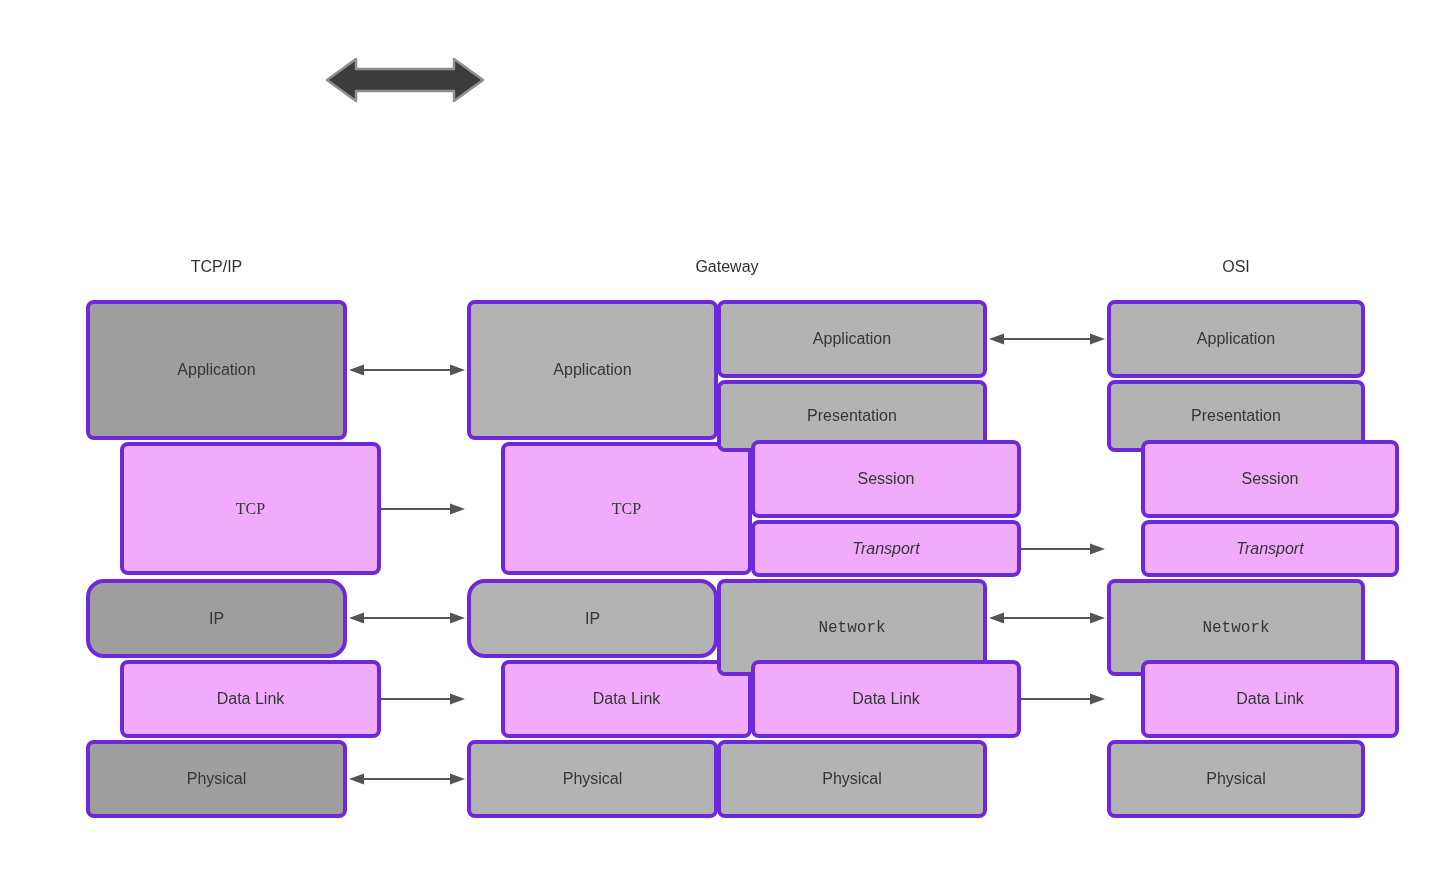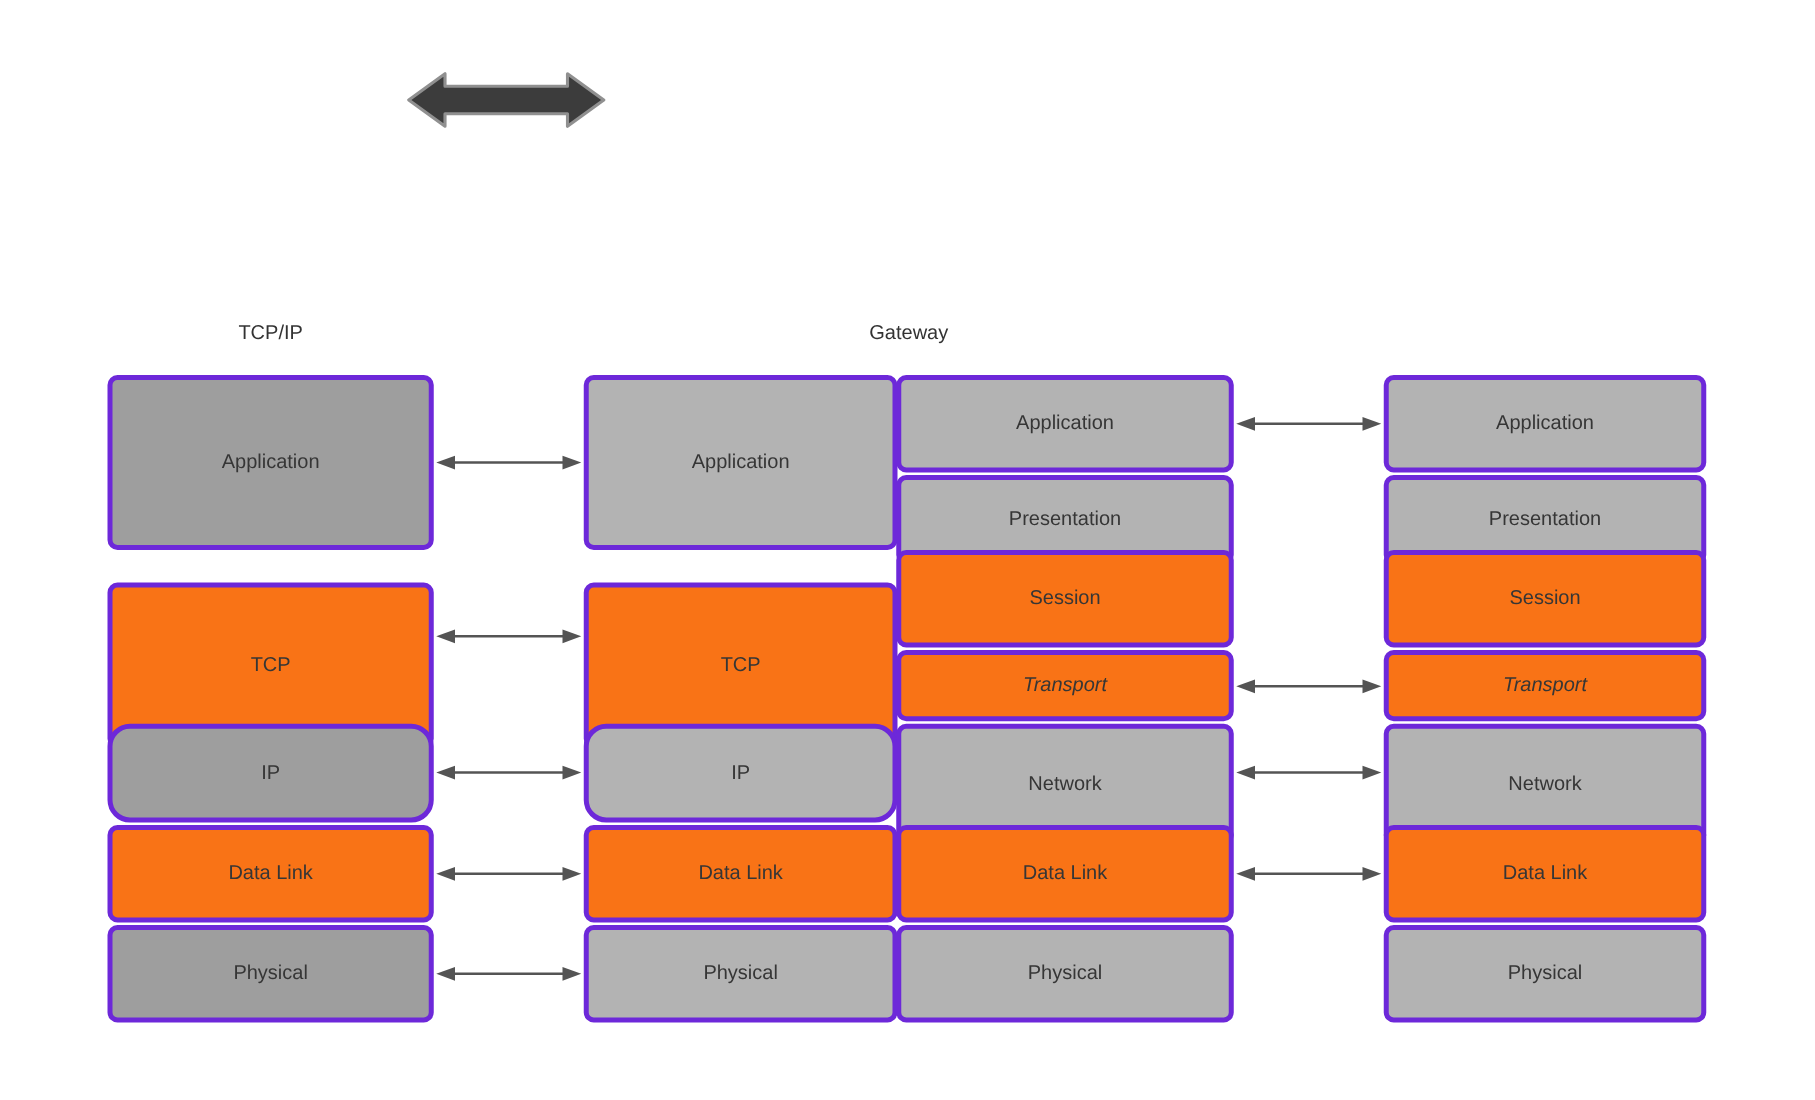--- a/index.html
+++ b/index.html
@@ -34,38 +34,38 @@
     border-radius: 8px;
     display: flex;
     align-items: center;
     justify-content: center;
     font-size: 16px;
     color: #363636;
     background: #ffffff;
   }
   .box.dark  { background: #9e9e9e; }
   .box.light { background: #b3b3b3; }
-  .box.white { background: #f97316; }
+  .box.white { background: #f0abfc; margin-left: 34px; }
   
   .col-tcpip { left: 86px;   width: 261px; }
   .col-gwl   { left: 467px;  width: 251px; }
   .col-gwr   { left: 717px;  width: 270px; }
   .col-osi   { left: 1107px; width: 258px; }
   
   .r5-0 { top: 300px; height: 140px; }
-  .r5-1 { top: 466px; height: 133px; }
+  .r5-1 { top: 442px; height: 133px; font-family: Liberation Serif, serif; }
   .r5-2 { top: 579px; height: 79px; border-radius: 18px; }
   .r5-3 { top: 660px; height: 78px; }
   .r5-4 { top: 740px; height: 78px; }
   
   .r7-0 { top: 300px; height: 78px; }
   .r7-1 { top: 380px; height: 72px; }
   .r7-2 { top: 440px; height: 78px; }
   .r7-3 { top: 520px; height: 57px; font-style: italic; }
-  .r7-4 { top: 579px; height: 97px; }
+  .r7-4 { top: 579px; height: 97px; font-family: Liberation Mono, monospace; }
   .r7-5 { top: 660px; height: 78px; }
   .r7-6 { top: 740px; height: 78px; }
 </style>
 </head>
 <body>
 
 <div class="canvas">
 
   <svg class="overlay" viewBox="0 0 1452 880" xmlns="http://www.w3.org/2000/svg">
 
@@ -114,20 +114,21 @@
     </g>
     <g stroke="#545454" fill="#545454">
       <line x1="1002" y1="699" x2="1092" y2="699" stroke-width="2"></line>
       <polygon points="989,699 1004,693.5 1004,704.5" stroke="none"></polygon>
       <polygon points="1105,699 1090,693.5 1090,704.5" stroke="none"></polygon>
     </g>
   </svg>
 
   <div class="hdr" style="left:86px; width:261px;">TCP/IP</div>
   <div class="hdr" style="left:467px; width:520px;">Gateway</div>
+  <div class="hdr" style="left:1107px; width:258px;">OSI</div>
 
   <div class="box dark  col-tcpip r5-0">Application</div>
   <div class="box white col-tcpip r5-1">TCP</div>
   <div class="box dark  col-tcpip r5-2">IP</div>
   <div class="box white col-tcpip r5-3">Data Link</div>
   <div class="box dark  col-tcpip r5-4">Physical</div>
 
   <div class="box light col-gwl r5-0">Application</div>
   <div class="box white col-gwl r5-1">TCP</div>
   <div class="box light col-gwl r5-2">IP</div>

